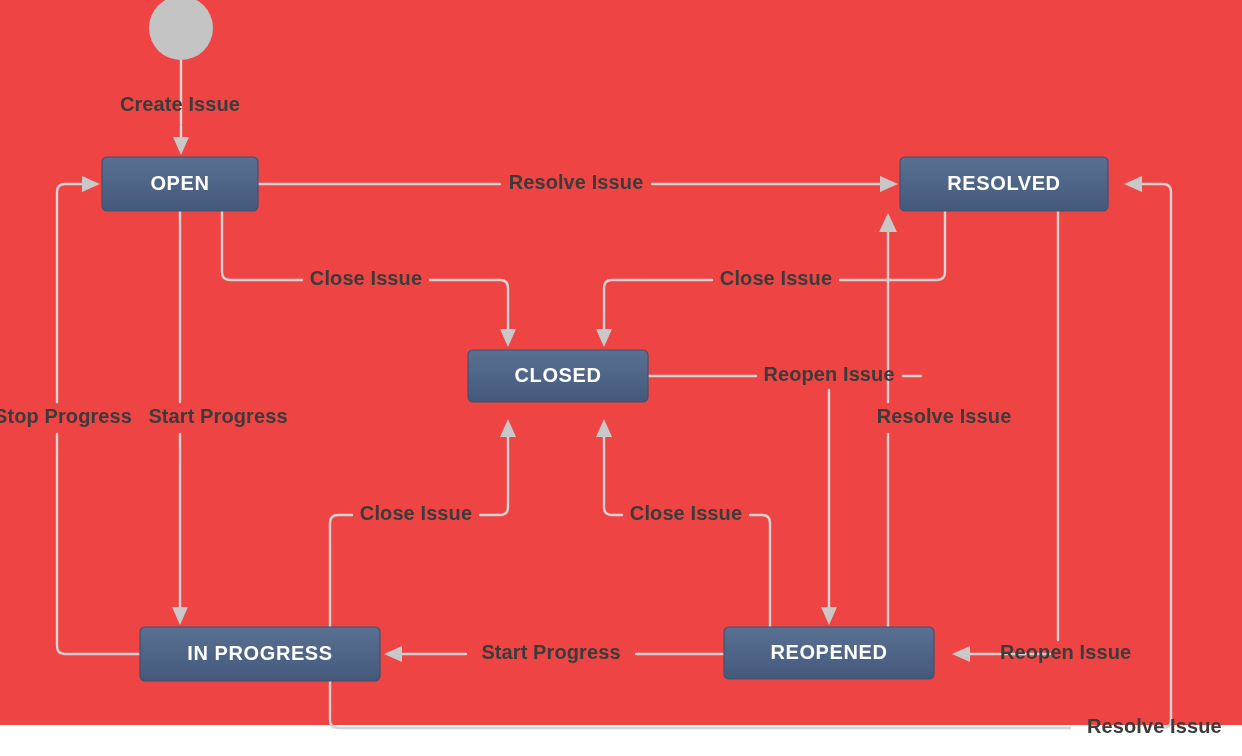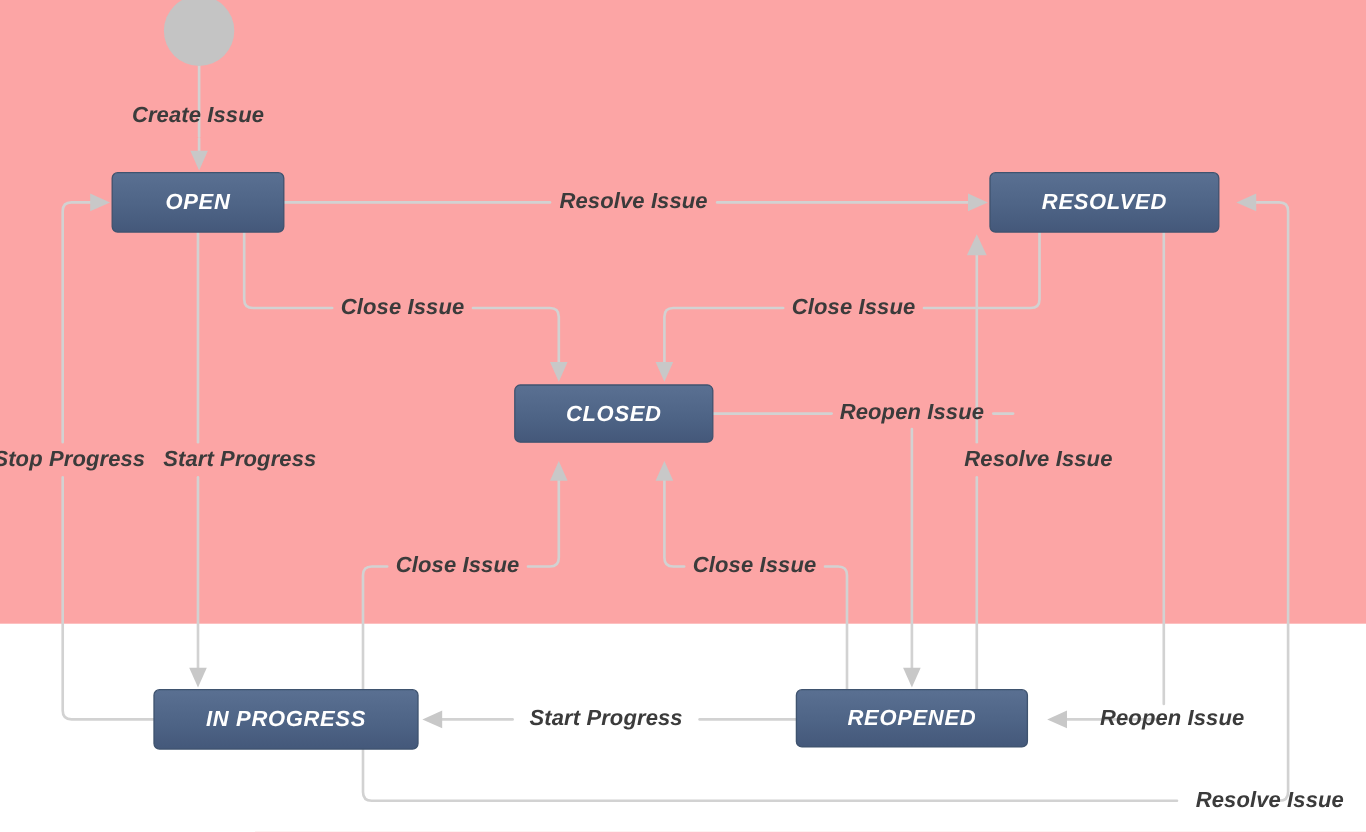--- a/index.html
+++ b/index.html
@@ -10,23 +10,22 @@
   }
   body {
     width: 1242px;
     height: 756px;
     overflow: hidden;
     font-family: "Liberation Sans", sans-serif;
   }
   #diagram-root {
     position: relative;
     width: 1242px;
-    height: 567px;
-    background: #fca5a5;
-    font-style: italic;
+    height: 725px;
+    background: #ef4444;
   }
   svg.wf-canvas {
     position: absolute;
     top: 0;
     left: 0;
     width: 1242px;
     height: 756px;
     display: block;
   }
   .edge-path {

